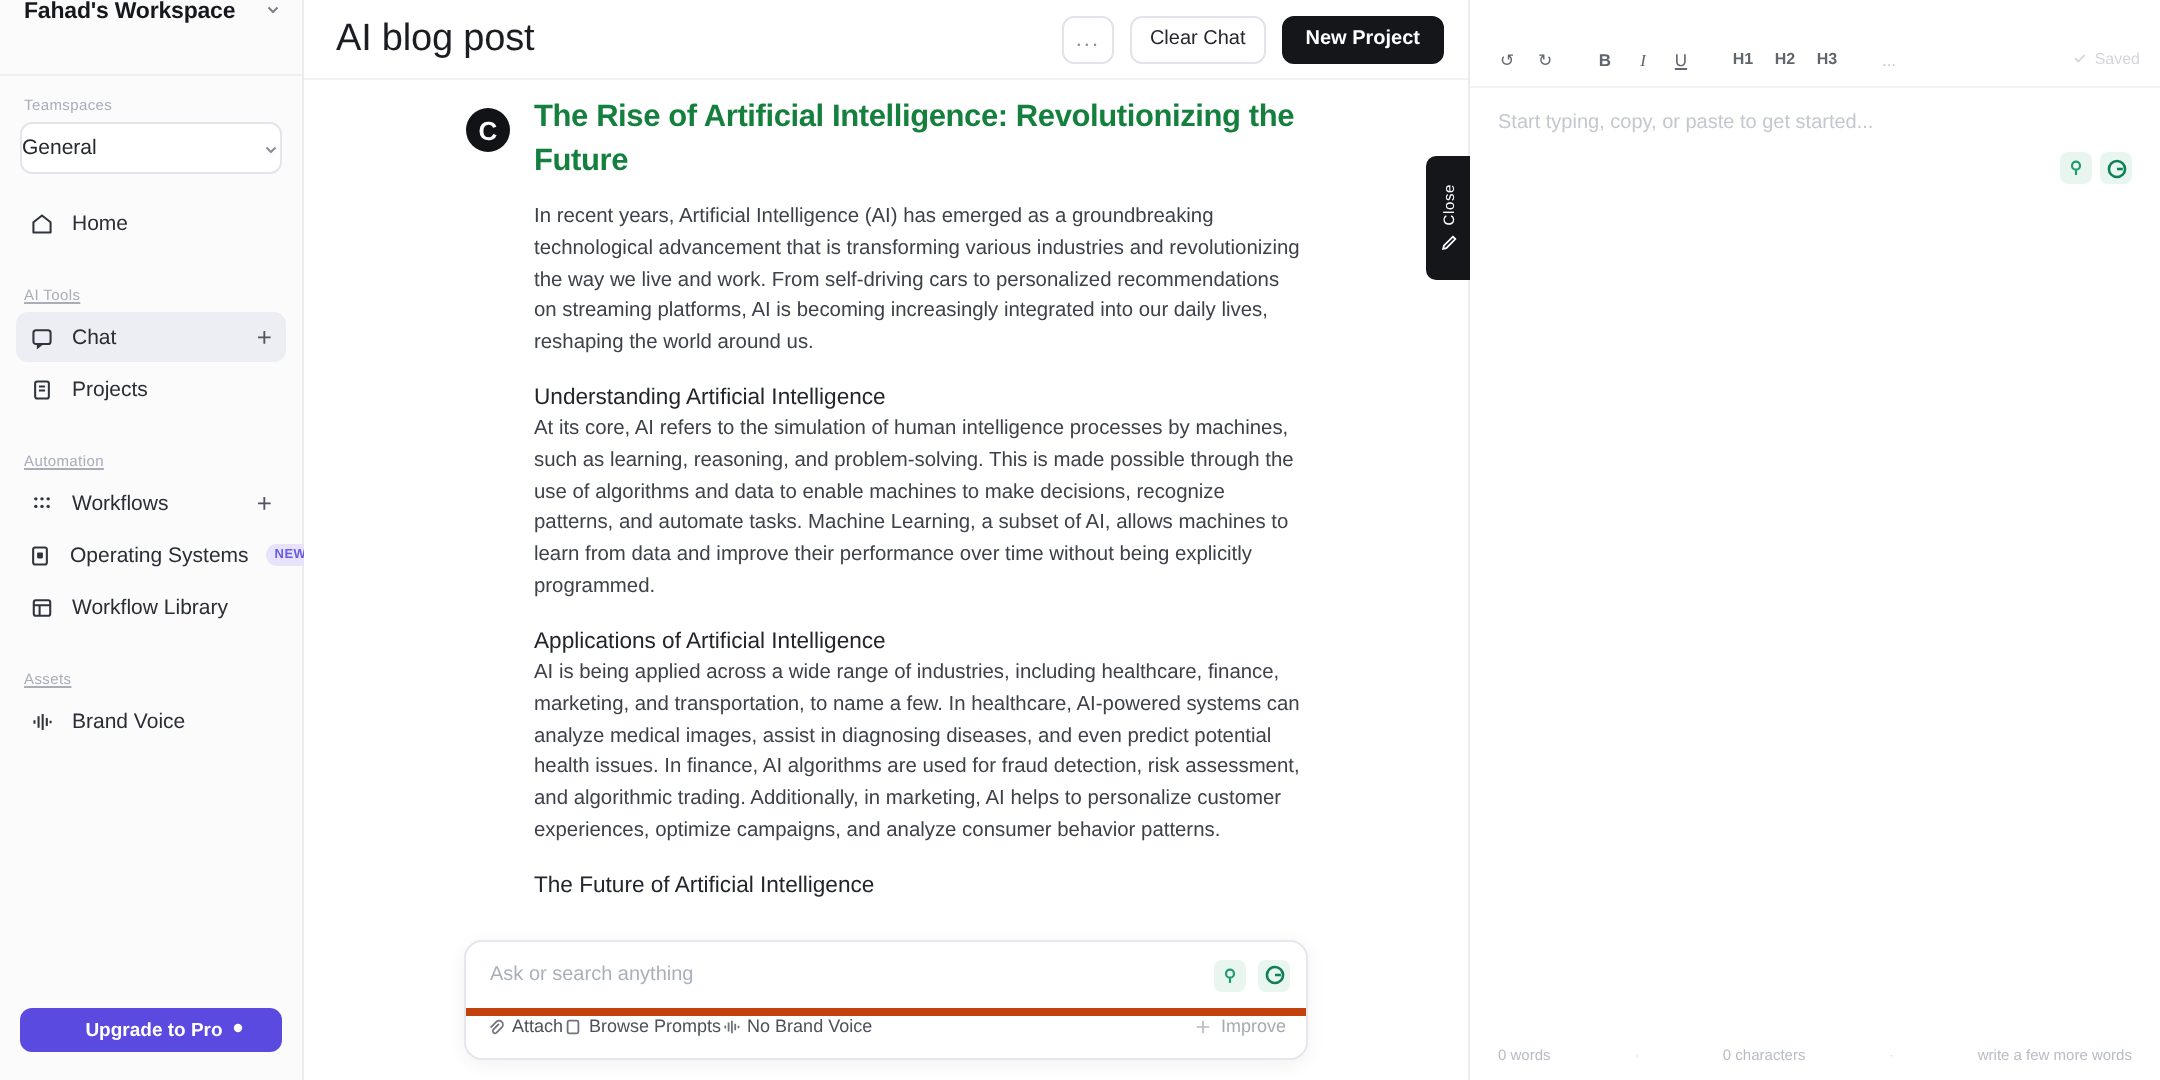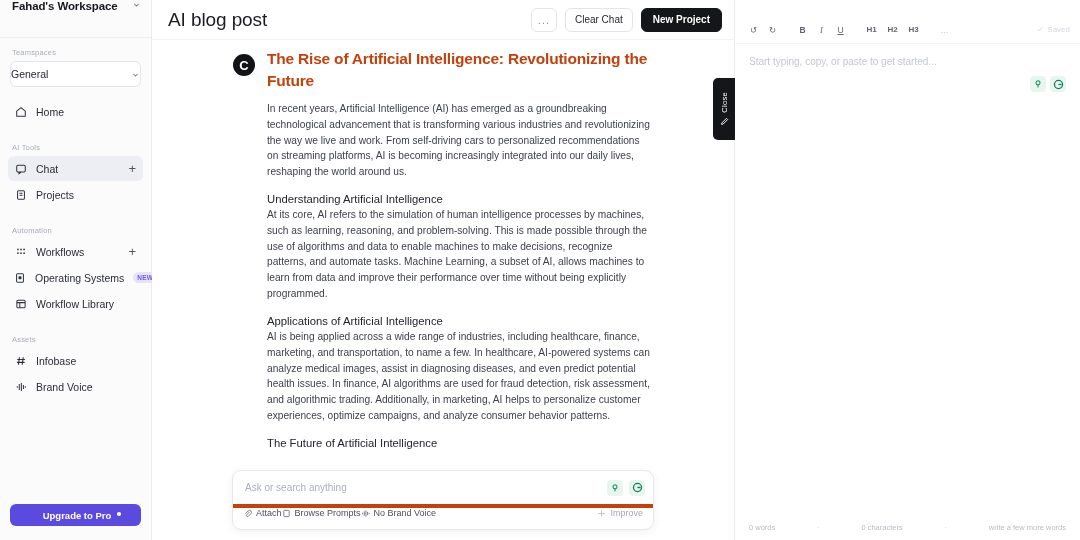--- a/index.html
+++ b/index.html
@@ -53,21 +53,21 @@
   .nav-item.active { background: #eceef4; }
   .nav-item .lbl { font-size: 10.5px; color: #2a2d34; flex: 1; white-space: nowrap; }
   .nav-item .ico { width: 13px; height: 13px; display: flex; align-items: center; justify-content: center; color: #363a43; }
   .nav-item .ico svg { display: block; }
   .plus { font-size: 13px; color: #53565f; line-height: 1; font-weight: 300; padding-right: 1px;}
   .badge-new {
     font-size: 6.5px; font-weight: 700; color: #6b5ce7;
     background: #e6e3fb; border-radius: 7px; padding: 2px 4px;
     letter-spacing: 0.2px;
   }
-  .grp-head { margin-top: 8px; }
+  .grp-head { margin-top: 8px; text-decoration: underline; }
 
   .upgrade-wrap { margin-top: auto; padding: 0 10px 14px 10px; }
   .upgrade-btn {
     height: 22px; border-radius: 6px; background: #5b4ae0;
     color: #fff; font-size: 9.5px; font-weight: 600;
     display: flex; align-items: center; justify-content: center; gap: 4px;
     cursor: pointer;
     padding-left: 15px;
   }
   .upgrade-btn .sp { font-size: 8px; }
@@ -98,21 +98,21 @@
     width: 420px; display: flex; gap: 12px; padding-top: 8px;
   }
   .avatar {
     width: 22px; height: 22px; border-radius: 50%;
     background: #121317; color: #fff; flex: 0 0 22px;
     display: flex; align-items: center; justify-content: center;
     font-size: 13px; font-weight: 700; margin-top: 6px;
   }
   .msg-body { flex: 1 1 auto; min-width: 0; }
   .art-title {
-    font-size: 15.5px; font-weight: 600; color: #c2410c;
+    font-size: 15.5px; font-weight: 600; color: #15803d;
     line-height: 1.45; letter-spacing: -0.2px; margin-bottom: 8px;
   }
   .art-h2 {
     font-size: 11.3px; color: #22252b; margin: 13px 0 2px 0;
     font-weight: 400;
   }
   .art-p {
     font-size: 10.2px; line-height: 1.55; color: #3d4149;
   }
 
@@ -283,28 +283,20 @@
               <rect x="2.2" y="2.5" width="9.6" height="9" rx="1.2"></rect>
               <path d="M2.2 5.4h9.6M5.6 5.4v6.1"></path>
             </svg>
         </span>
         <span class="lbl">Workflow Library</span>
       </div>
     </div>
 
     <div class="sec-label grp-head">Assets</div>
     <div class="navlist">
-      <div class="nav-item">
-        <span class="ico">
-          <svg width="12" height="12" viewBox="0 0 14 14" fill="none" stroke="#30343c" stroke-width="1.3">
-              <path d="M5.2 2.6L4 11.4M9.6 2.6L8.4 11.4M2.6 5.2h9M2.2 8.6h9"></path>
-            </svg>
-        </span>
-        <span class="lbl">Infobase</span>
-      </div>
       <div class="nav-item">
         <span class="ico">
           <svg width="12" height="12" viewBox="0 0 14 14" fill="none" stroke="#30343c" stroke-width="1.2">
               <path d="M2.6 6v2M5 3.6v6.8M7.4 2.4v9.2M9.8 4.6v4.8M12 6.2v1.6"></path>
             </svg>
         </span>
         <span class="lbl">Brand Voice</span>
       </div>
     </div>
 

